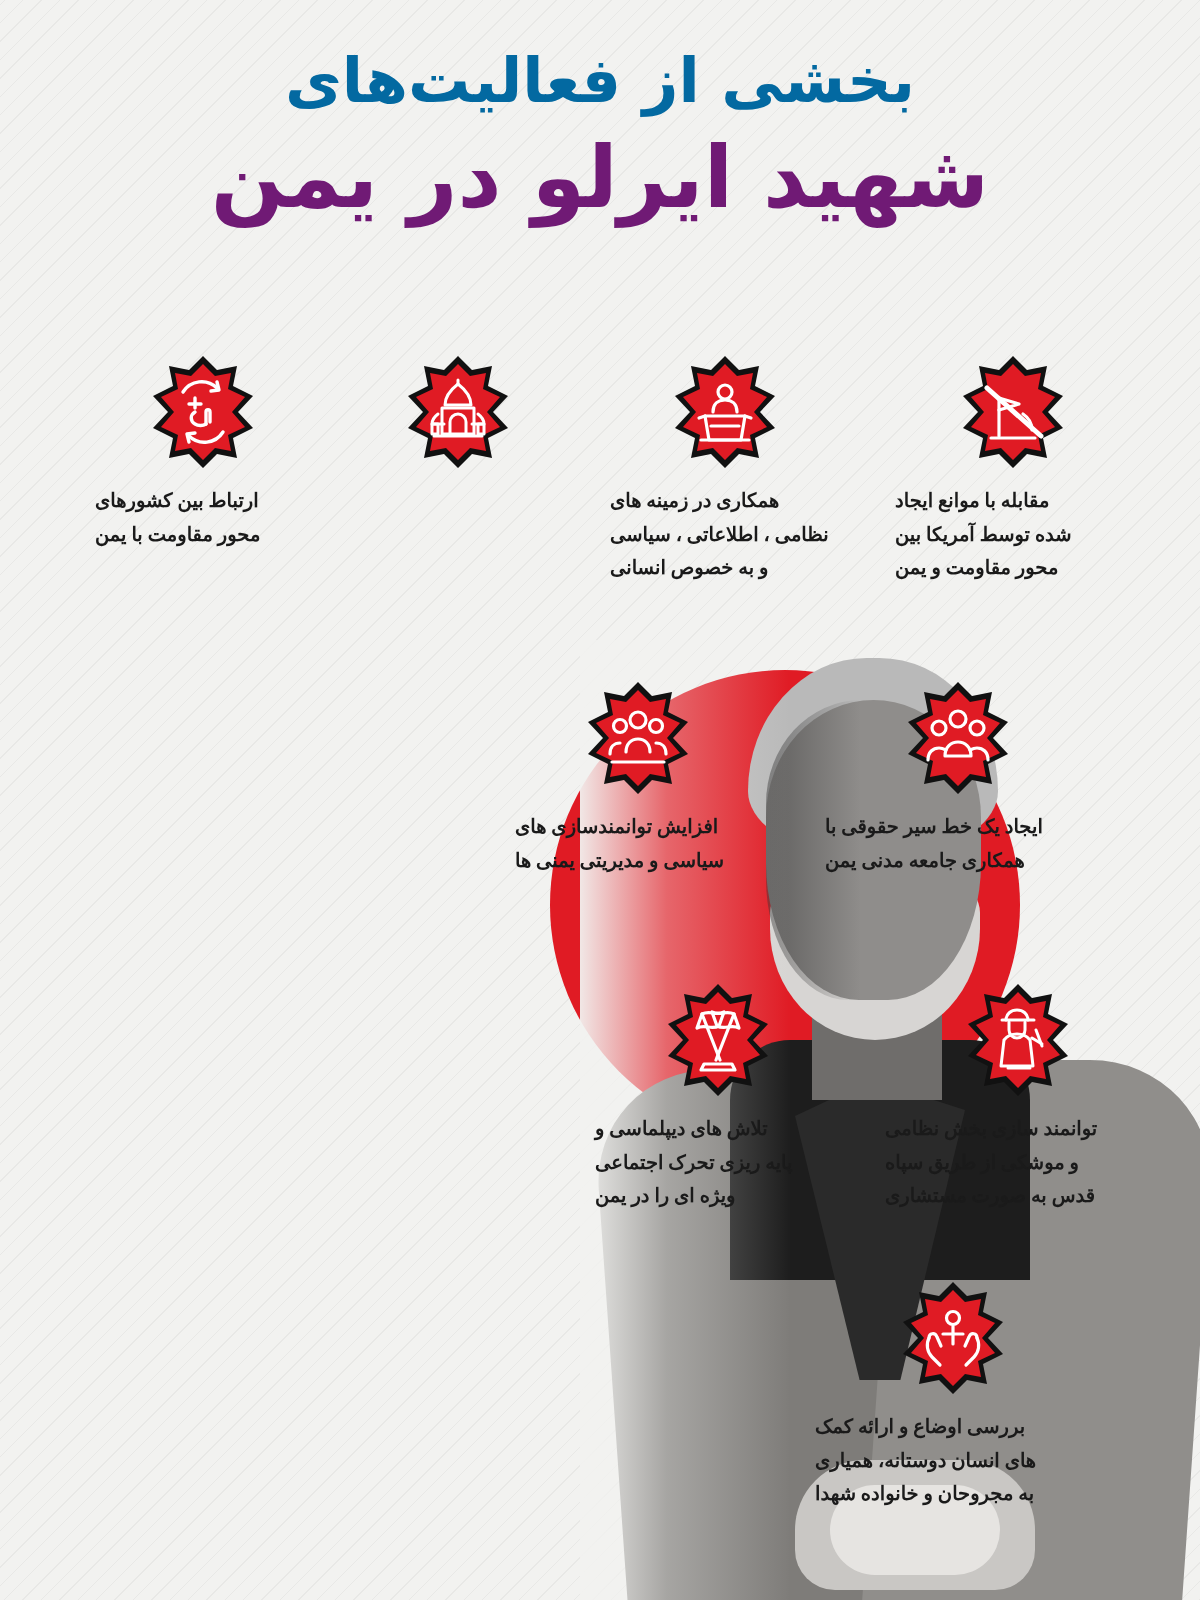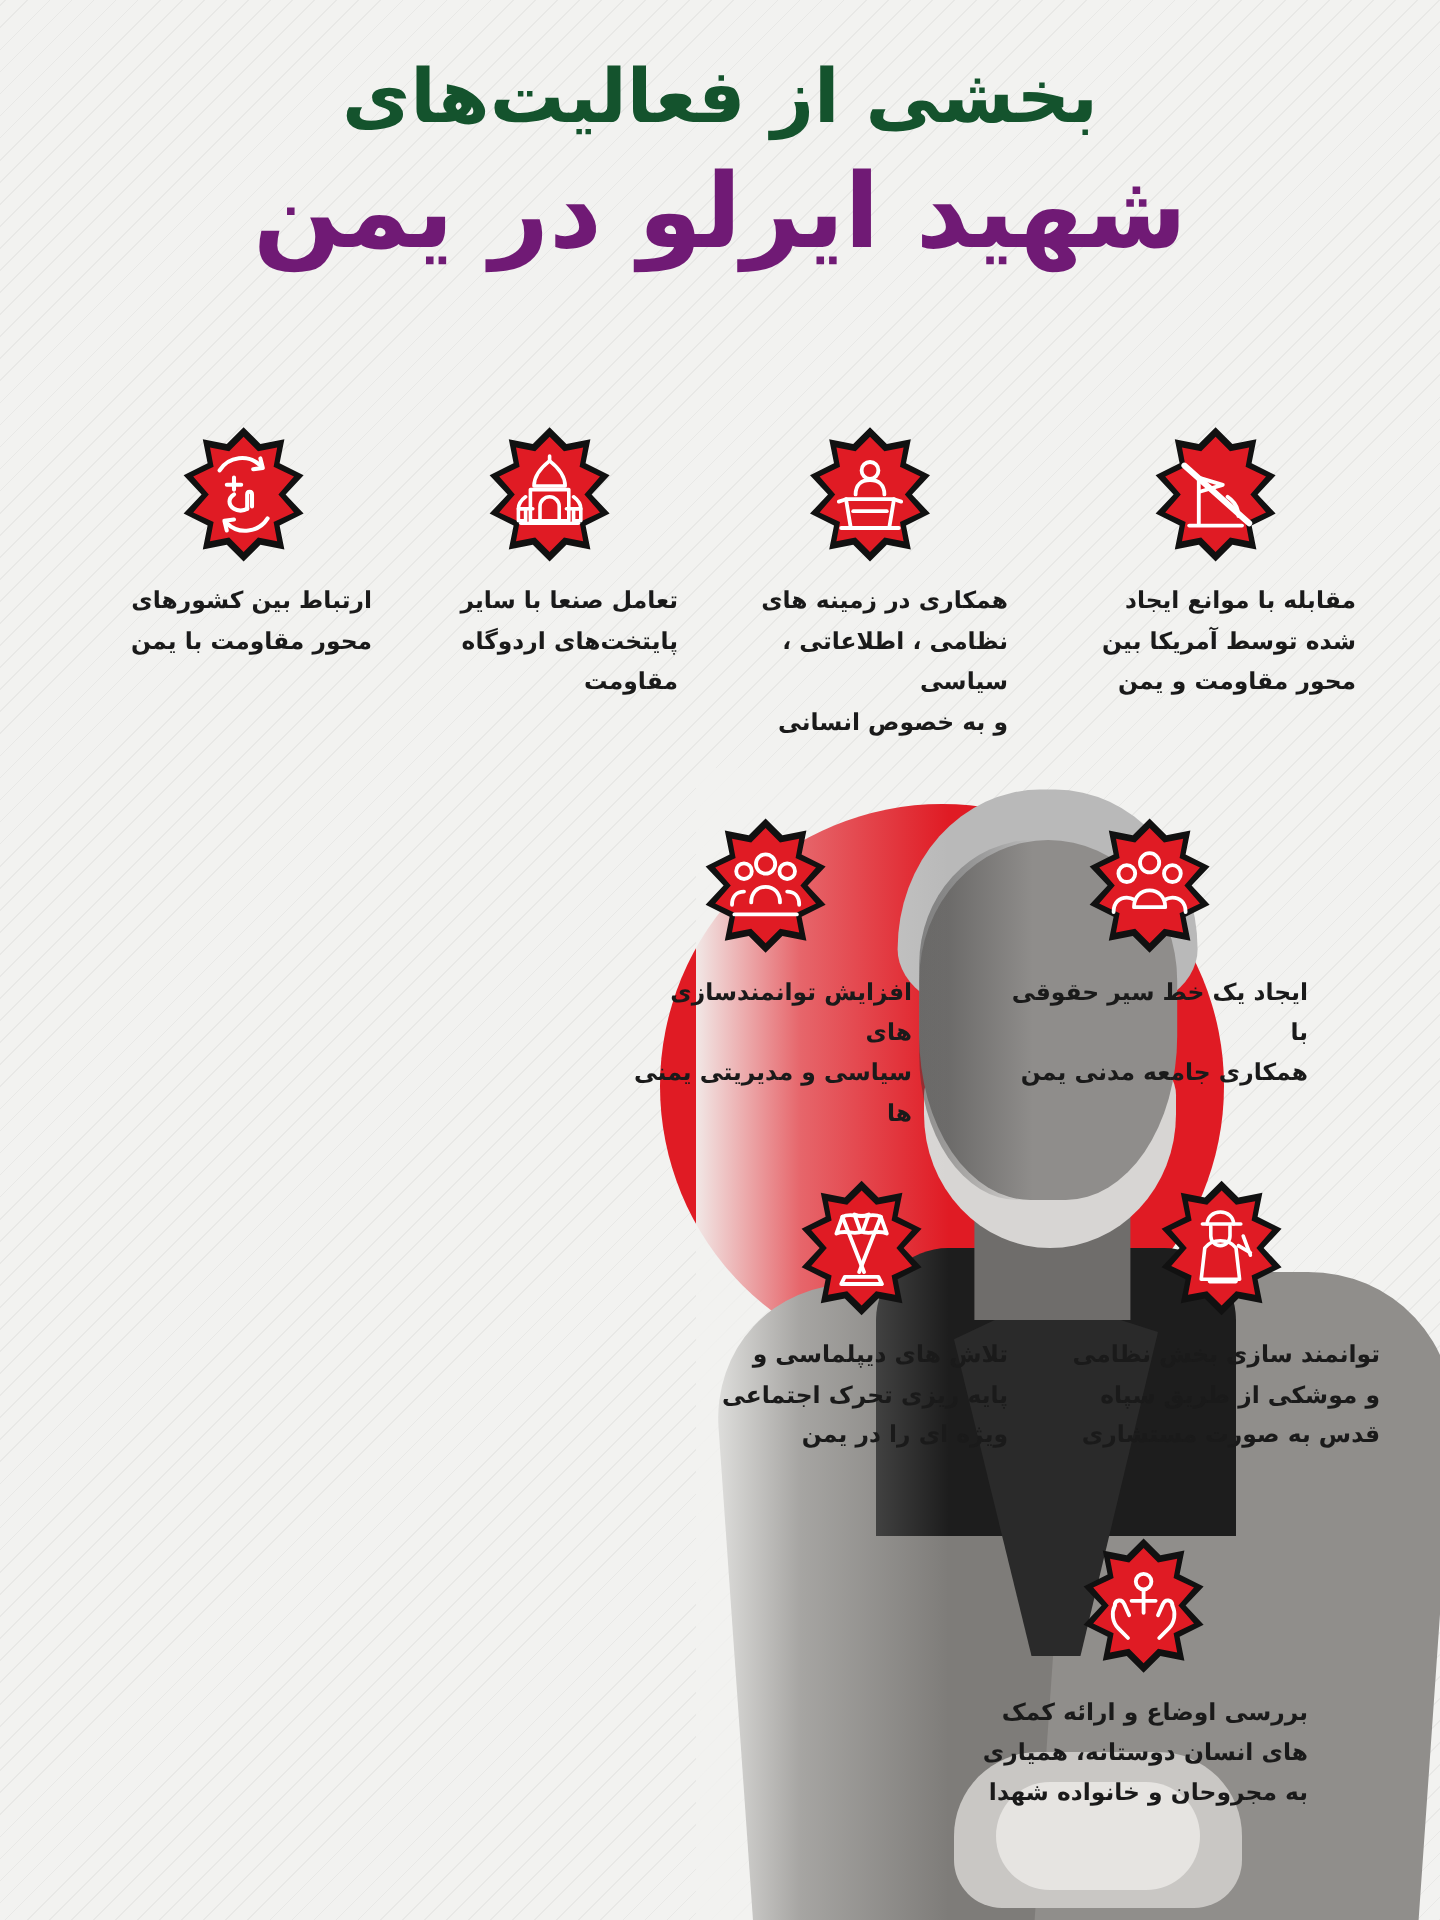--- a/index.html
+++ b/index.html
@@ -38,21 +38,21 @@
   .title-block {
     position: absolute;
     top: 42px;
     left: 0;
     right: 0;
     text-align: center;
   }
   .title-line1 {
     font-size: 62px;
     font-weight: bold;
-    color: #14532d;
+    color: #0369a1;
     letter-spacing: -1px;
     line-height: 1.25;
     direction: rtl;
   }
   .title-line2 {
     font-size: 86px;
     font-weight: bold;
     color: #701a75;
     line-height: 1.2;
     margin-top: 6px;
@@ -195,22 +195,23 @@
   .p-fade {
     position: absolute;
     inset: 0;
     background: linear-gradient(90deg, rgba(242,242,240,0.95) 0%, rgba(242,242,240,0.35) 14%, rgba(242,242,240,0) 34%);
   }
 
   
   .item {
     position: absolute;
     width: 200px;
-    text-align: right;
+    text-align: left;
     z-index: 3;
+    font-family: Liberation Serif, serif;
   }
   .badge {
     width: 120px;
     height: 120px;
     margin: 0 auto;
     position: relative;
   }
   .badge svg {
     display: block;
   }
@@ -286,23 +287,20 @@
           <path d="M44 56 h32 v26 h-32 z"></path>
           <path d="M52 82 v-12 a8 8 0 0 1 16 0 v12"></path>
           <path d="M40 62 c-4 3 -6 6 -6 10 h12"></path>
           <path d="M80 62 c4 3 6 6 6 10 h-12"></path>
           <path d="M34 72 h6 v10 h-6 z"></path>
           <path d="M80 72 h6 v10 h-6 z"></path>
           <path d="M36 84 h48"></path>
         </g>
       </svg>
     </div>
-    <div class="item-label">تعامل صنعا با سایر
-پایتخت‌های اردوگاه
-مقاومت</div>
   </div>
 
   <div class="item" style="top:352px; right:360px; width:230px;">
     <div class="badge">
       <svg viewBox="0 0 120 120" width="120" height="120">
         <path d="M60 4 L74 18 L94 14 L90 34 L110 44 L95 60 L110 76 L90 86 L94 106 L74 102 L60 116 L46 102 L26 106 L30 86 L10 76 L25 60 L10 44 L30 34 L26 14 L46 18 Z" fill="#111"></path>
         <path d="M60 12 L72 24 L88 21 L85 37 L102 45 L89 60 L102 75 L85 83 L88 99 L72 96 L60 108 L48 96 L32 99 L35 83 L18 75 L31 60 L18 45 L35 37 L32 21 L48 24 Z" fill="#e01b24"></path>
         <g fill="none" stroke="#fff" stroke-width="3.2" stroke-linecap="round" stroke-linejoin="round">
           <circle cx="60" cy="40" r="7"></circle>
           <path d="M48 60 c0-8 5-12 12-12 s12 4 12 12"></path>

